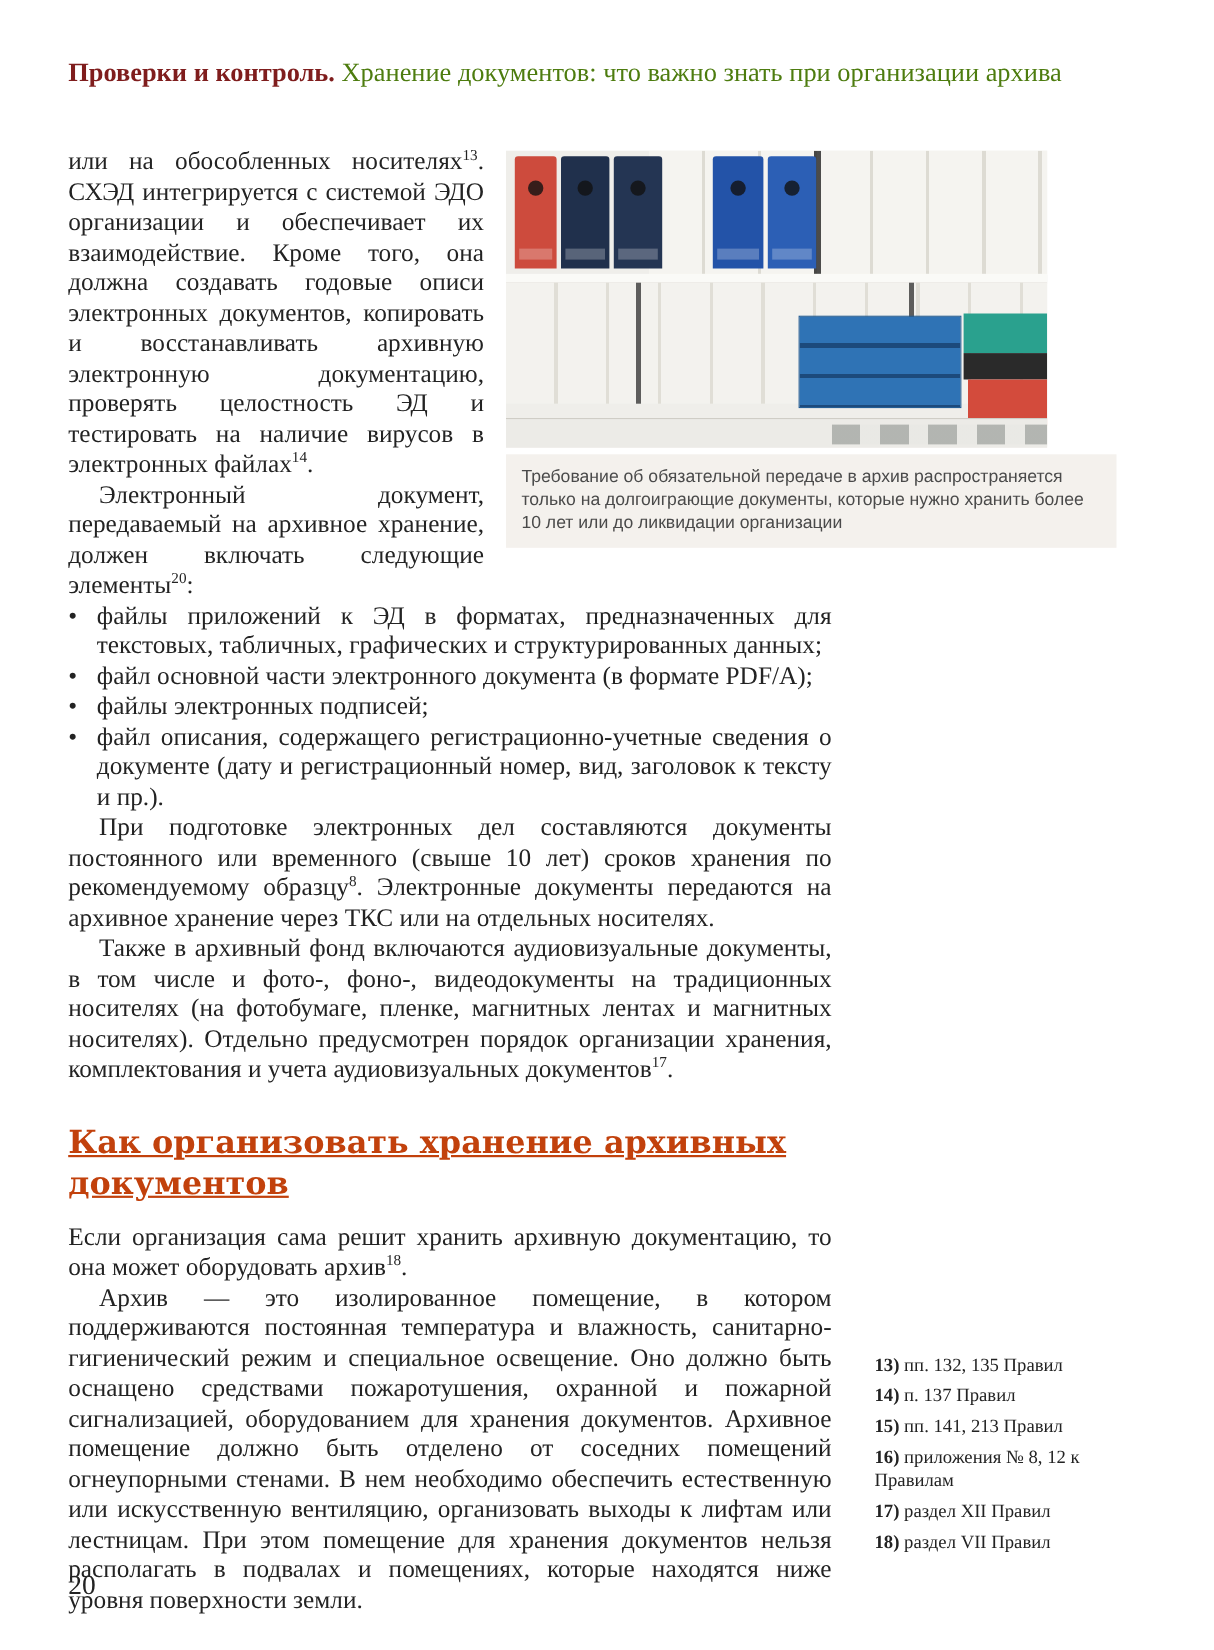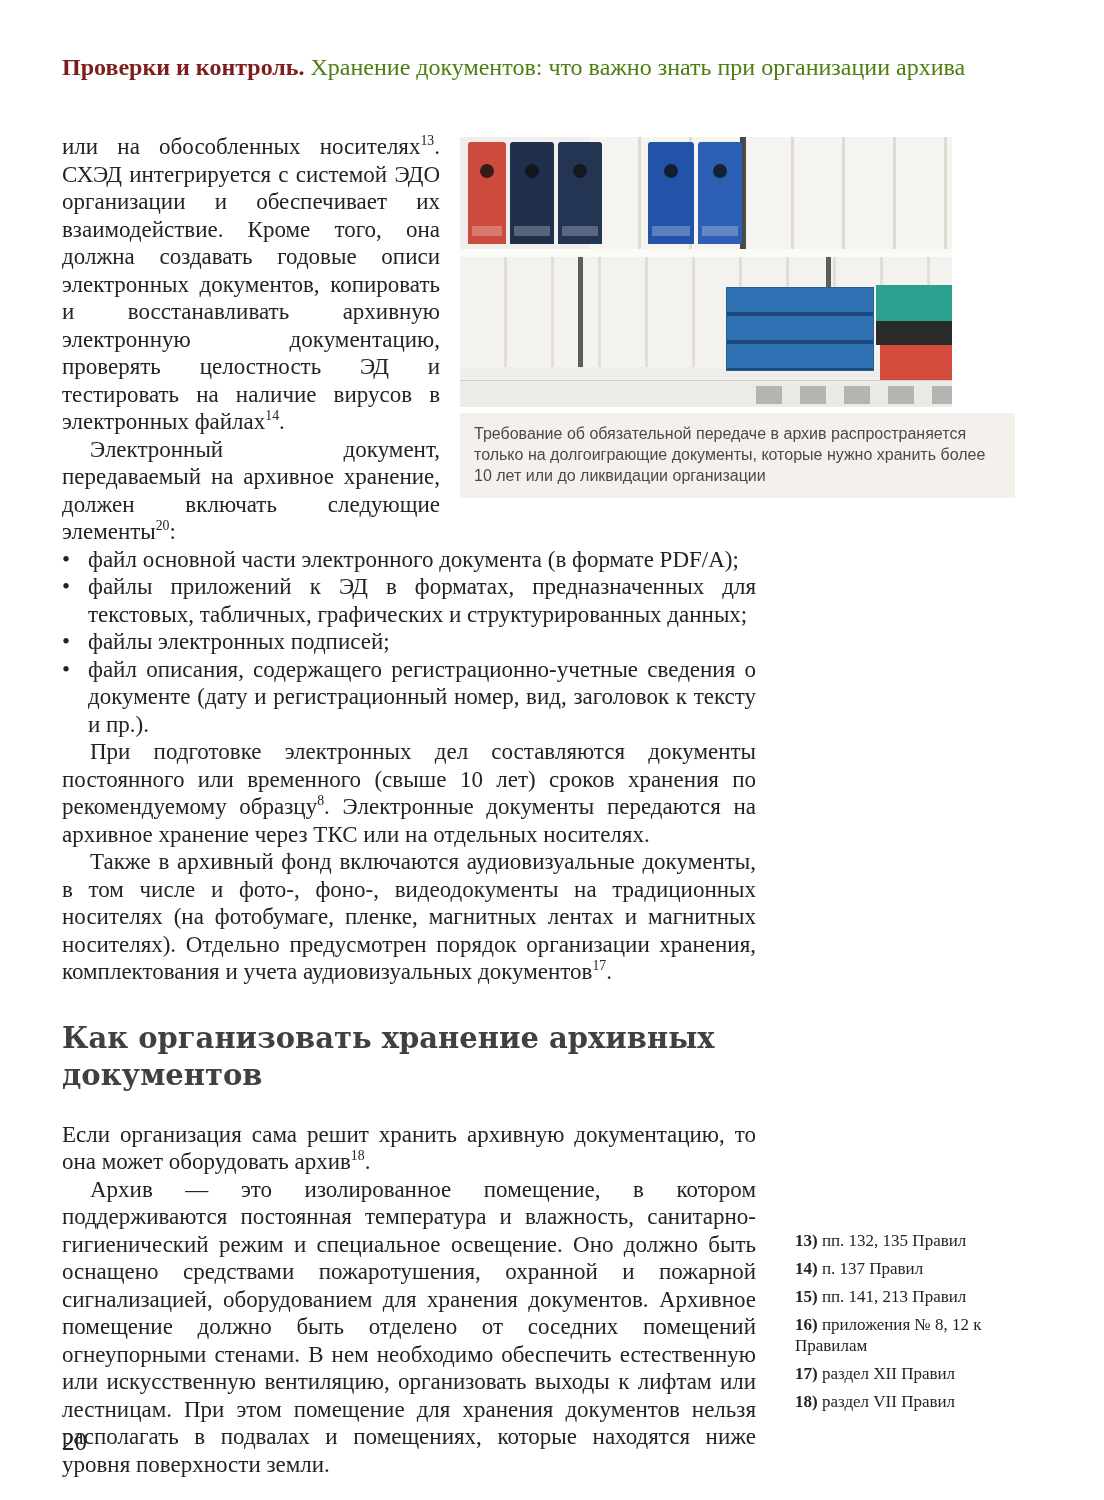--- a/index.html
+++ b/index.html
@@ -17,21 +17,21 @@
     font-size:23px;line-height:27.5px;text-align:justify;
   }
   .article p{margin:0;}
   .ind{text-indent:28px;}
   sup{font-size:60%;line-height:0;vertical-align:super;}
   ul.bullets{margin:0;padding:0;list-style:none;}
   ul.bullets li{padding-left:26px;}
   ul.bullets li::before{content:"\2022";display:inline-block;width:26px;margin-left:-26px;}
   h2.section{
     font-family:"DejaVu Serif","Liberation Serif",serif;font-weight:bold;
-    font-size:29px;line-height:37px;margin:34px 0 27px;color:#404040;text-align:left;
+    font-size:29px;line-height:37px;margin:34px 0 17px;color:#c2410c;text-align:left;text-decoration:underline;
   }
   
   .figure{float:right;width:555px;margin:4px -259px 15px 20px;}
   .photo{position:relative;width:492px;height:270px;background:#efeeea;overflow:hidden;}
   .photo div{position:absolute;}
   .row1{left:130px;top:0;width:362px;height:112px;
     background:#f5f4f0 repeating-linear-gradient(90deg,rgba(0,0,0,0) 0 48px,#dddbd3 48px 51px);}
   .row1-accents{left:130px;top:0;width:362px;height:112px;
     background:repeating-linear-gradient(90deg,transparent 0 150px,rgba(28,28,28,.78) 150px 156px,transparent 156px 312px);}
   .shelf-board{left:0;top:112px;width:492px;height:8px;background:#fafaf7;box-shadow:0 1px 0 #c9c7c0;}
@@ -159,22 +159,22 @@
               <span class="tie"></span>
             </div>
         </div>
       </div>
       <figcaption>Требование об обязательной передаче в архив распространяется только на долгоиграющие документы, которые нужно хранить более 10 лет или до ликвидации организации</figcaption>
     </figure>
 
     <p>или на обособленных носителях<sup>13</sup>. СХЭД интегрируется с системой ЭДО организации и обеспечивает их взаимодействие. Кроме того, она должна создавать годовые описи электронных документов, копировать и восстанавливать архивную электронную документацию, проверять целостность ЭД и тестировать на наличие вирусов в электронных файлах<sup>14</sup>.</p>
     <p class="ind">Электронный документ, передаваемый на архивное хранение, должен включать следующие элементы<sup>20</sup>:</p>
     <ul class="bullets">
+      <li>файлы приложений к ЭД в форматах, предназначенных для текстовых, табличных, графических и структурированных данных;</li>
       <li>файл основной части электронного документа (в формате PDF/A);</li>
-      <li>файлы приложений к ЭД в форматах, предназначенных для текстовых, табличных, графических и структурированных данных;</li>
       <li>файлы электронных подписей;</li>
       <li>файл описания, содержащего регистрационно-учетные сведения о документе (дату и регистрационный номер, вид, заголовок к тексту и пр.).</li>
     </ul>
     <p class="ind">При подготовке электронных дел составляются документы постоянного или временного (свыше 10 лет) сроков хранения по рекомендуемому образцу<sup>8</sup>. Электронные документы передаются на архивное хранение через ТКС или на отдельных носителях.</p>
     <p class="ind">Также в архивный фонд включаются аудиовизуальные документы, в том числе и фото-, фоно-, видеодокументы на традиционных носителях (на фотобумаге, пленке, магнитных лентах и магнитных носителях). Отдельно предусмотрен порядок организации хранения, комплектования и учета аудиовизуальных документов<sup>17</sup>.</p>
 
     <h2 class="section">Как организовать хранение архивных документов</h2>
 
     <p>Если организация сама решит хранить архивную документацию, то она может оборудовать архив<sup>18</sup>.</p>
     <p class="ind">Архив — это изолированное помещение, в котором поддерживаются постоянная температура и влажность, санитарно-гигиенический режим и специальное освещение. Оно должно быть оснащено средствами пожаротушения, охранной и пожарной сигнализацией, оборудованием для хранения документов. Архивное помещение должно быть отделено от соседних помещений огнеупорными стенами. В нем необходимо обеспечить естественную или искусственную вентиляцию, организовать выходы к лифтам или лестницам. При этом помещение для хранения документов нельзя располагать в подвалах и помещениях, которые находятся ниже уровня поверхности земли.</p>

